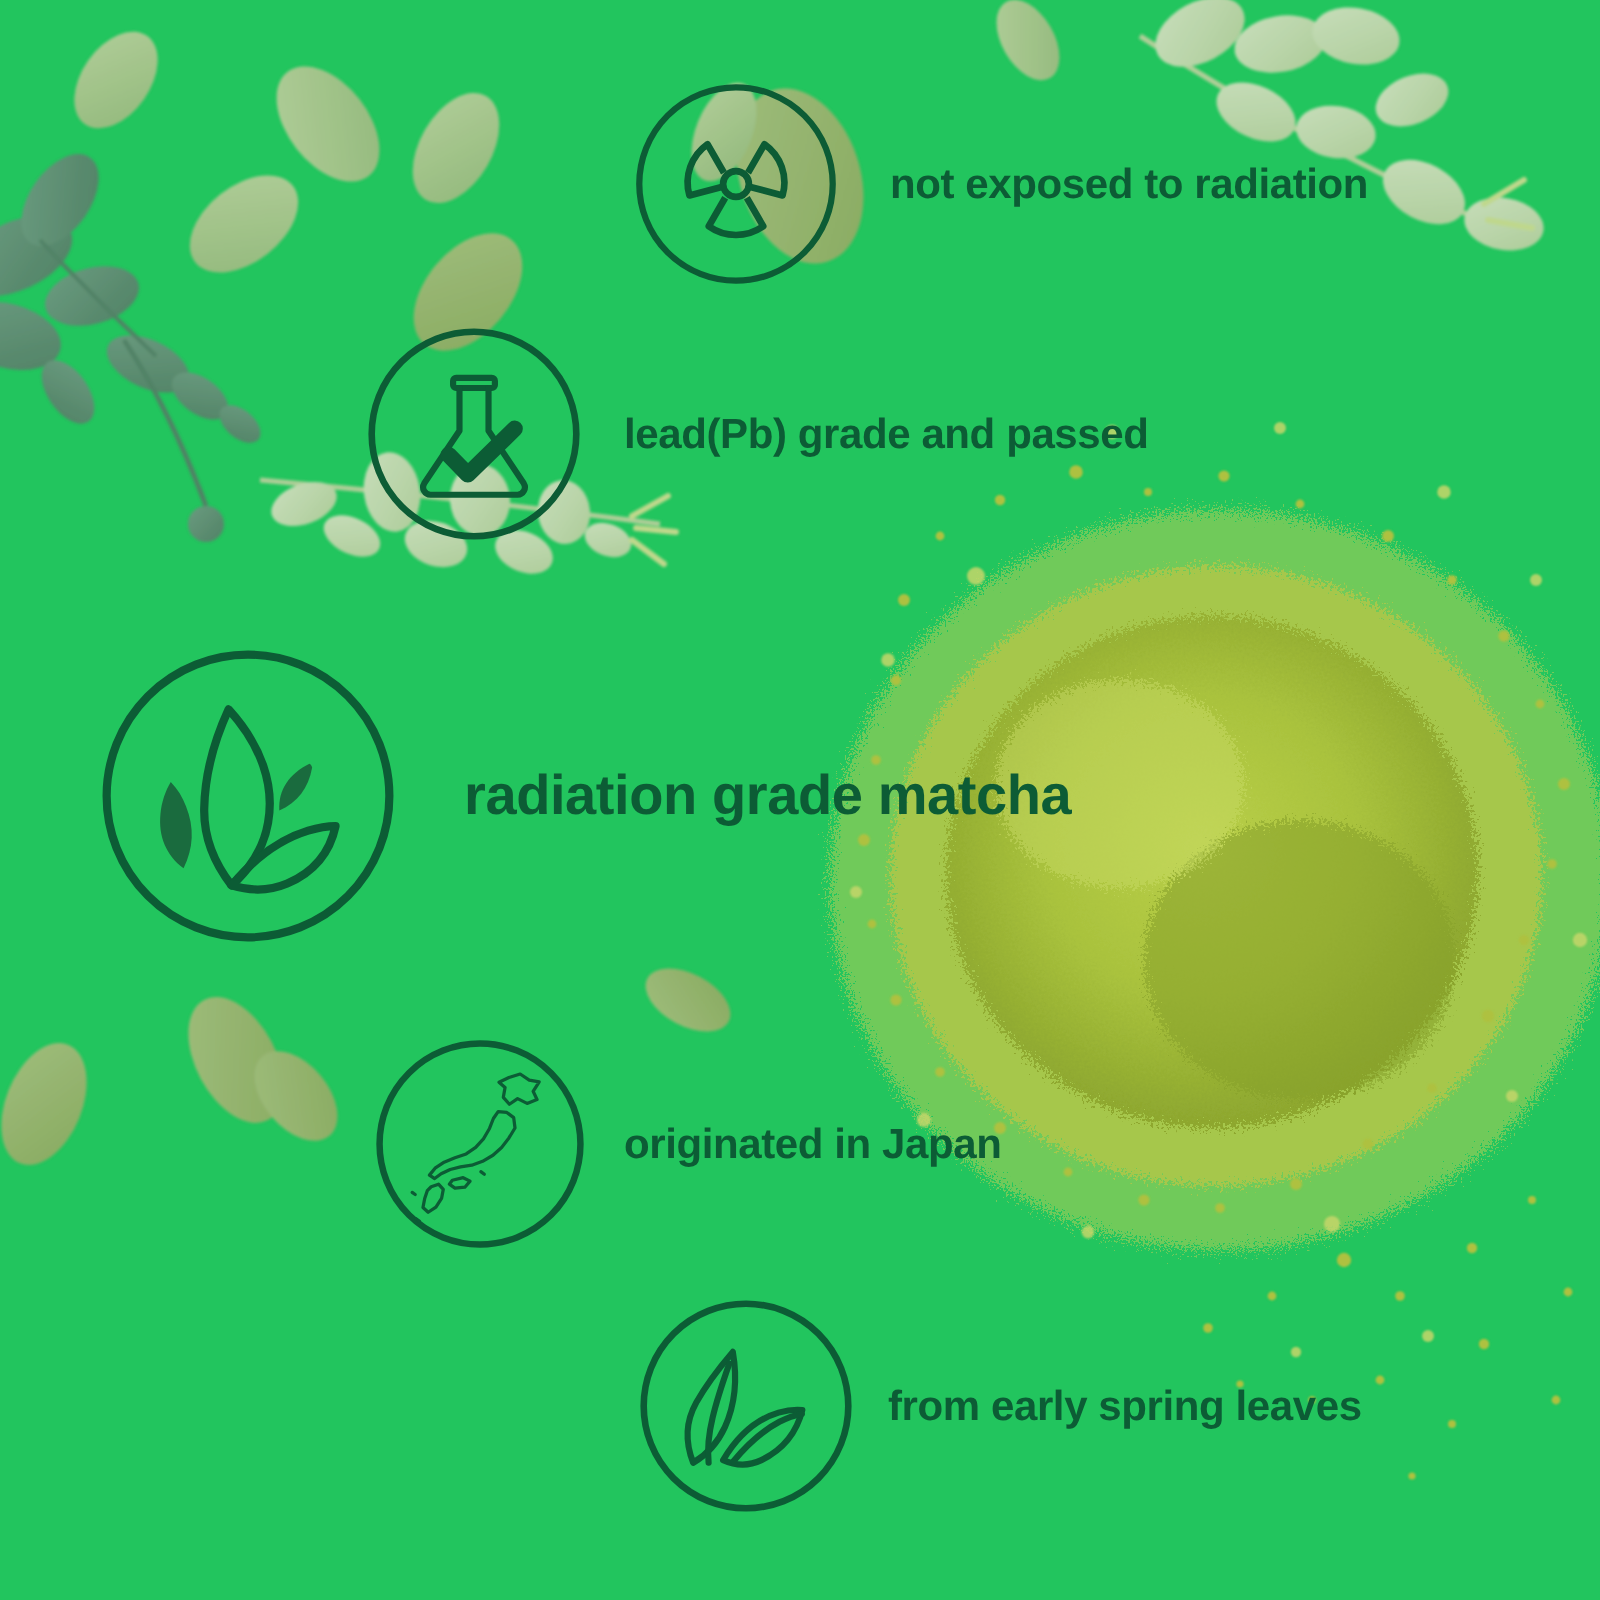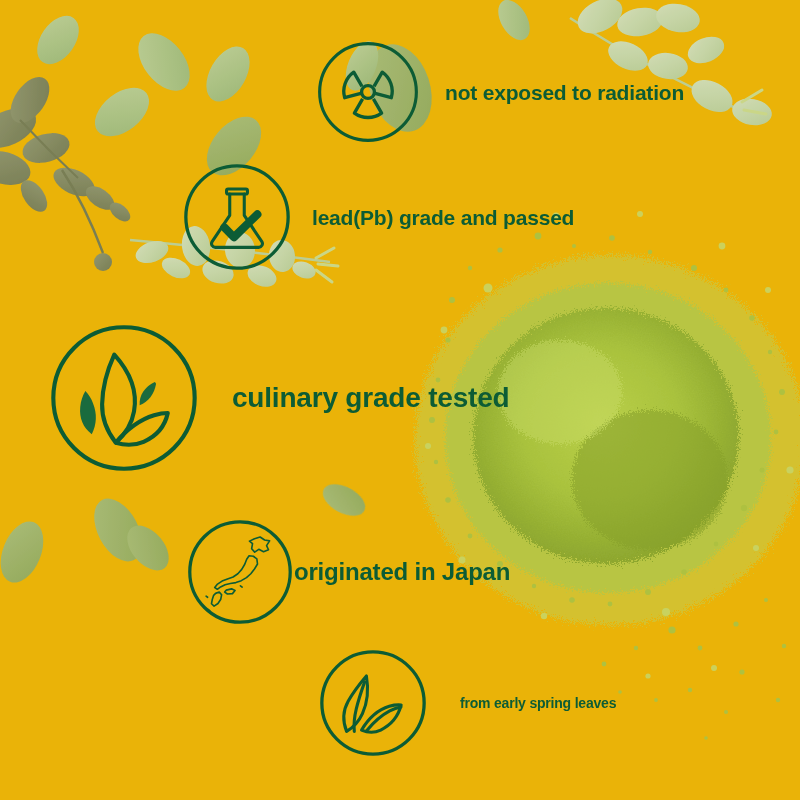--- a/index.html
+++ b/index.html
@@ -7,21 +7,21 @@
 
   html, body {
     width:800px; height:800px;
     overflow:hidden;
     font-family:"Liberation Sans", sans-serif;
   }
 
   #stage {
     position:relative;
     width:800px; height:800px;
-    background:#eab308;
+    background:#22c55e;
     overflow:hidden;
   }
 
   
   .layer {
     position:absolute;
     inset:0;
     pointer-events:none;
   }
   #foliage-layer  { z-index:1; }
@@ -60,25 +60,25 @@
   #row-lead        { left:182px; top:162px; }
   #row-lead        .badge { width:110px; height:110px; }
   #row-lead        .feature-label { font-size:21px; margin-left:20px; }
 
   #row-grade       { left:48px;  top:322px; }
   #row-grade       .badge { width:152px; height:152px; }
   #row-grade       .feature-label { font-size:28px; margin-left:32px; }
 
   #row-japan       { left:186px; top:518px; }
   #row-japan       .badge { width:108px; height:108px; }
-  #row-japan       .feature-label { font-size:24px; }
+  #row-japan       .feature-label { font-size:21px; margin-left:18px; }
 
   #row-spring      { left:318px; top:648px; }
   #row-spring      .badge { width:110px; height:110px; }
-  #row-spring      .feature-label { font-size:14px; margin-left:32px; }
+  #row-spring      .feature-label { font-size:21px; margin-left:16px; }
 </style>
 </head>
 <body style="background: rgb(249, 239, 234);">
 
 <div id="stage">
 
   <div class="layer" id="foliage-layer">
     <svg viewBox="0 0 800 800" xmlns="http://www.w3.org/2000/svg">
       <defs>
         <filter id="soft">
@@ -319,21 +319,21 @@
           <path d="M44.6 79.4 C52.2 70.3 60.6 64.2 69.8 61.4 C73.1 60.4 76.1 59.9 78.8 59.9
                    C76.9 68.8 71.5 75.1 62.9 78.8 C57.2 81.2 51.1 81.4 44.6 79.4 Z" fill="none" stroke="#0c5c35" stroke-width="2.7" stroke-linejoin="round"></path>
 
           <path d="M29.6 53.4 C32.4 60.4 32.1 67.2 28.8 73.8 C23.1 69.4 20.5 63.4 21.2 55.9
                    C21.6 51.9 22.8 48.4 24.6 45.4 C26.8 47.7 28.5 50.4 29.6 53.4 Z" fill="#1a6b3e"></path>
 
           <path d="M71.1 40.6 C69.9 47.4 66.3 52.1 60.3 54.8 C59.9 47.9 63.5 42.8 70.2 39.4
                    C70.6 39.6 70.9 40.0 71.1 40.6 Z" fill="#1a6b3e"></path>
         </svg>
       </div>
-      <div class="feature-label">culinary grade tested</div>
+      <div class="feature-label">radiation grade matcha</div>
     </div>
 
     <div class="feature-row" id="row-japan">
       <div class="badge">
         <svg viewBox="0 0 100 100" xmlns="http://www.w3.org/2000/svg">
           <circle cx="50" cy="50" r="46.5" fill="none" stroke="#0c5c35" stroke-width="3"></circle>
           <g fill="none" stroke="#0c5c35" stroke-width="1.5" stroke-linejoin="round" stroke-linecap="round">
 
             <path d="M63.4 19.2 L68.6 17.6 L72.8 20.4 L77.4 21.2 L74.6 25.6 L76.4 29.4
                      L71.8 31.2 L67.4 29.0 L63.6 31.6 L60.8 28.4 L61.6 23.8 L58.8 21.4 Z"></path>

